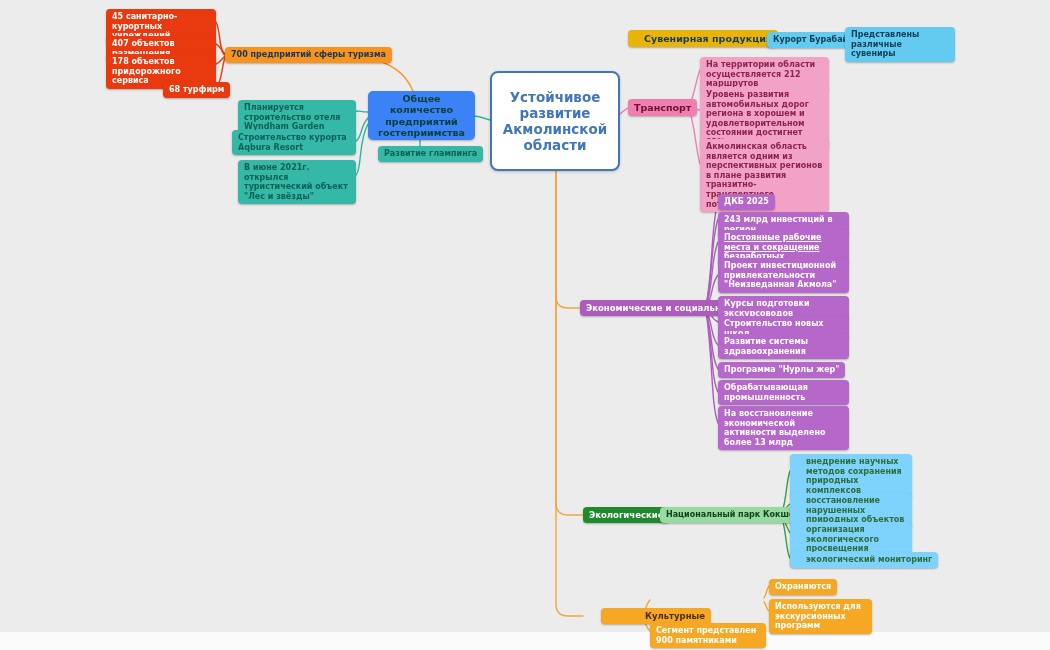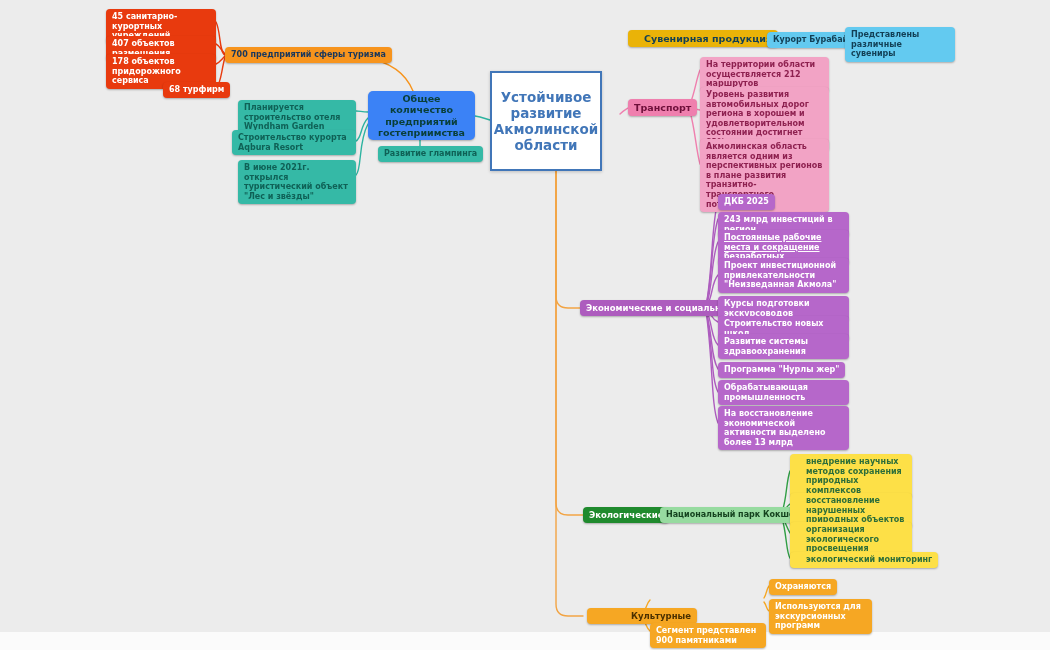--- a/index.html
+++ b/index.html
@@ -24,33 +24,33 @@
   .red{background:#e83a0e;color:#ffffff;}
   .orange-label{background:#f7941d;color:#17375e;}
   .teal-main{
     background:#3b82f6;color:#093f38;
     width:107px;height:49px;font-size:9.5px;text-align:center;
     display:flex;align-items:center;justify-content:center;border-radius:5px;
   }
   .teal{background:#35b9a6;color:#0f6156;}
   .center-node{
     background:#ffffff;border:2px solid #4176b8;color:#4176b8;
-    width:112px;height:100px;font-size:13.5px;text-align:center;
+    width:130px;height:100px;font-size:13.5px;text-align:center;
     display:flex;align-items:center;justify-content:center;
-    border-radius:0;box-shadow:0 1px 3px rgba(0,0,0,.2);
+    border-radius:8px;box-shadow:0 1px 3px rgba(0,0,0,.2);
   }
   .cyan-main{background:#eab308;color:#123f55;font-size:9.5px;padding-left:16px;}
   .cyan{background:#63caf0;color:#123f55;}
   .pink-main{background:#ef7fae;color:#6e0f3a;font-size:9.5px;}
   .pink{background:#f2a3c5;color:#8e2150;}
   .purple-main{background:#ad5cbe;color:#ffffff;}
   .purple{background:#b667ca;color:#ffffff;}
   .green-main{background:#1f8a2d;color:#ffffff;}
   .green-park{background:#97dba0;color:#14421e;}
-  .green{background:#fde047;color:#2d6e3a;padding-left:16px;}
+  .green{background:#7dd3fc;color:#2d6e3a;padding-left:16px;}
   .orange-main{background:#f6a723;color:#4a3000;}
   .orange{background:#f6a723;color:#ffffff;}
   .bottom-strip{position:absolute;left:0;top:632px;width:1050px;height:18px;background:#fbfbfb;z-index:1;}
 </style>
 </head>
 <body>
 
 <div id="canvas">
 
   <svg id="wires" width="1050" height="650" viewBox="0 0 1050 650">
@@ -139,20 +139,20 @@
   <div class="node purple" style="left:718px;top:380px;max-width:131px;">Обрабатывающая промышленность</div>
   <div class="node purple" style="left:718px;top:406px;max-width:131px;">На восстановление экономической активности выделено более 13 млрд</div>
 
   <div class="node green-main nw" style="left:583px;top:507px;font-size:8.5px;">Экологические</div>
   <div class="node green-park nw" style="left:660px;top:507px;">Национальный парк Кокшетау</div>
   <div class="node green" style="left:790px;top:454px;max-width:122px;">внедрение научных методов сохранения природных комплексов</div>
   <div class="node green" style="left:790px;top:493px;max-width:122px;">восстановление нарушенных природных объектов</div>
   <div class="node green" style="left:790px;top:522px;max-width:122px;">организация экологического просвещения населения</div>
   <div class="node green nw" style="left:790px;top:552px;">экологический мониторинг</div>
 
-  <div class="node orange-main nw" style="left:587px;top:608px;font-size:8.5px;padding-left:44px;">Культурные</div>
+  <div class="node orange-main nw" style="left:601px;top:608px;font-size:8.5px;padding-left:44px;">Культурные</div>
   <div class="node orange" style="left:650px;top:588px;max-width:116px;margin-top:35px;">Сегмент представлен 900 памятниками</div>
   <div class="node orange nw" style="left:769px;top:579px;">Охраняются</div>
   <div class="node orange" style="left:769px;top:599px;max-width:103px;">Используются для экскурсионных программ</div>
   <div class="node orange nw" style="left:650px;top:625px;margin-top:32px;">3D туры по сакральным местам</div>
 
   <div class="bottom-strip"></div>
 </div>
 
 </body></html>

